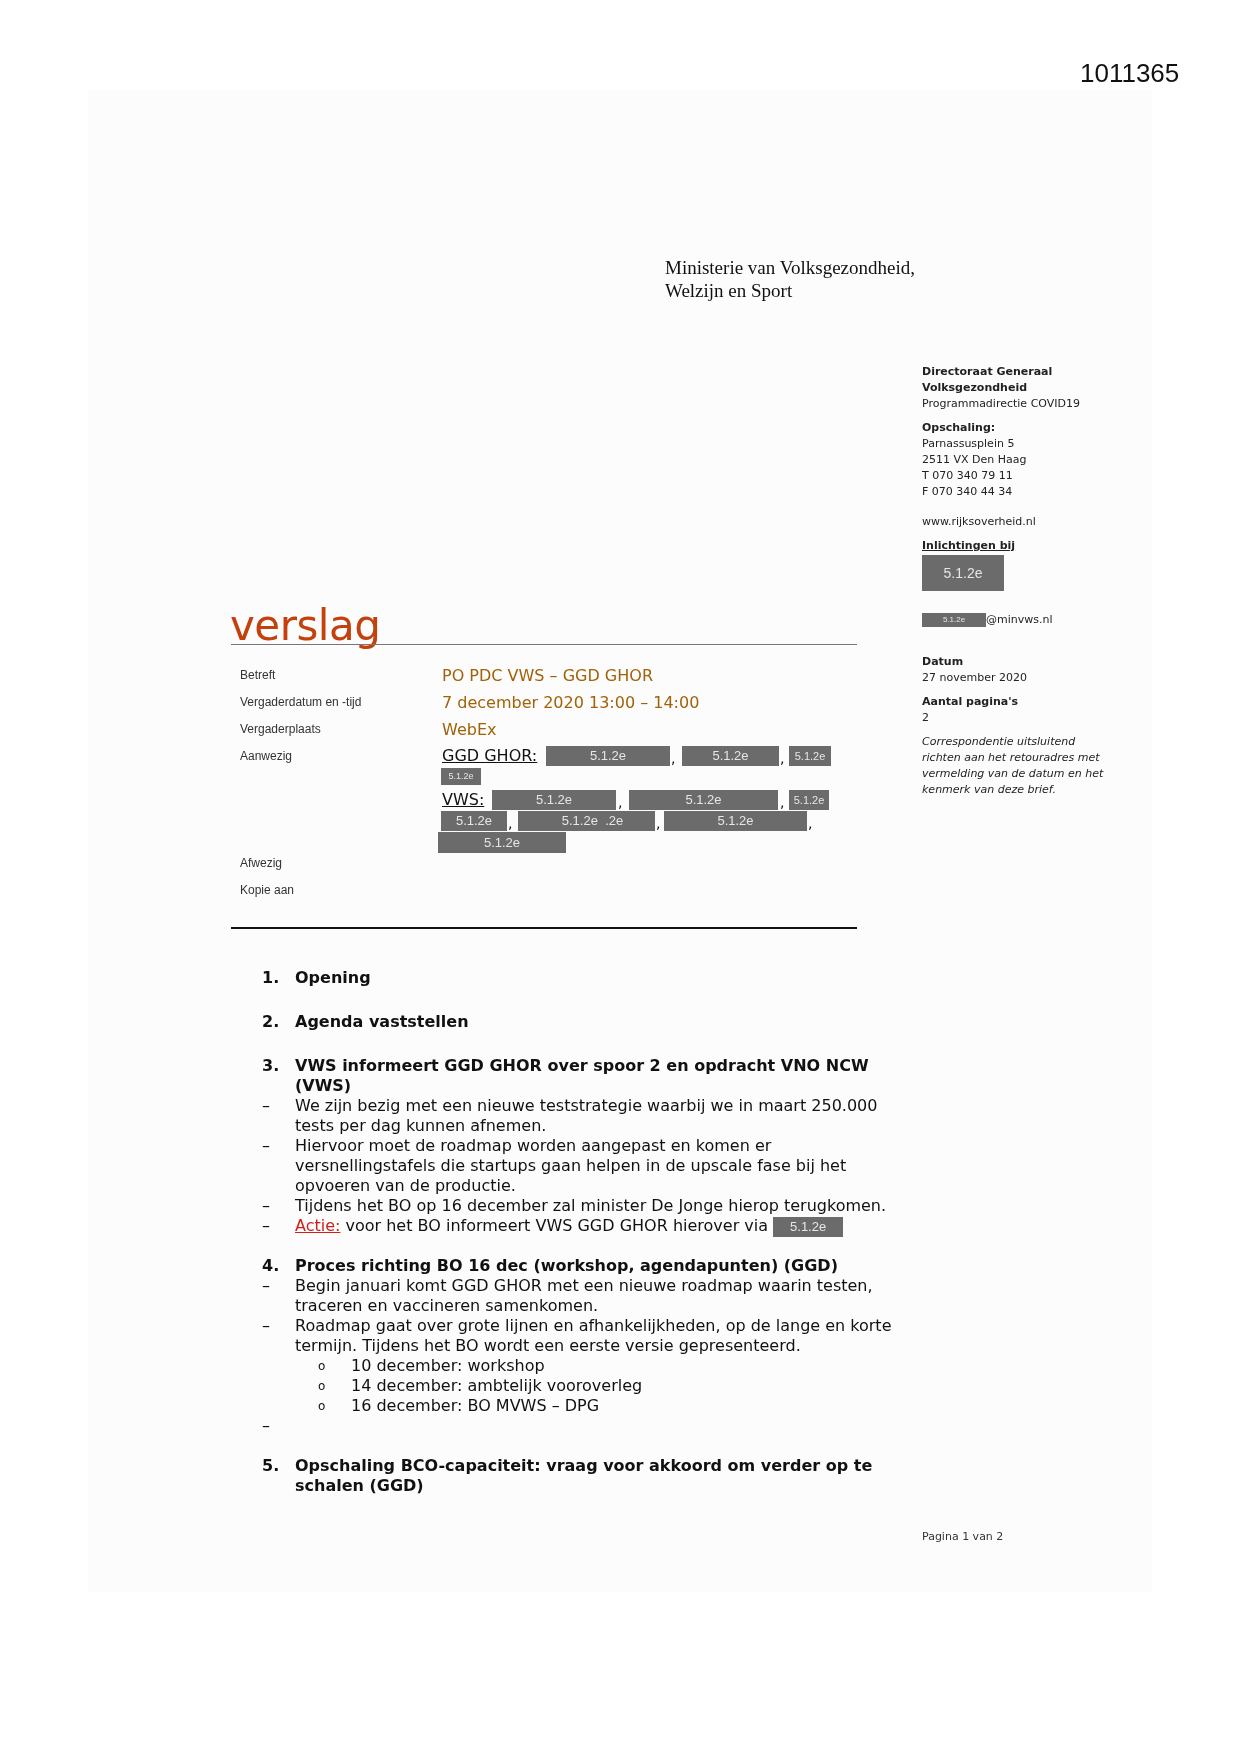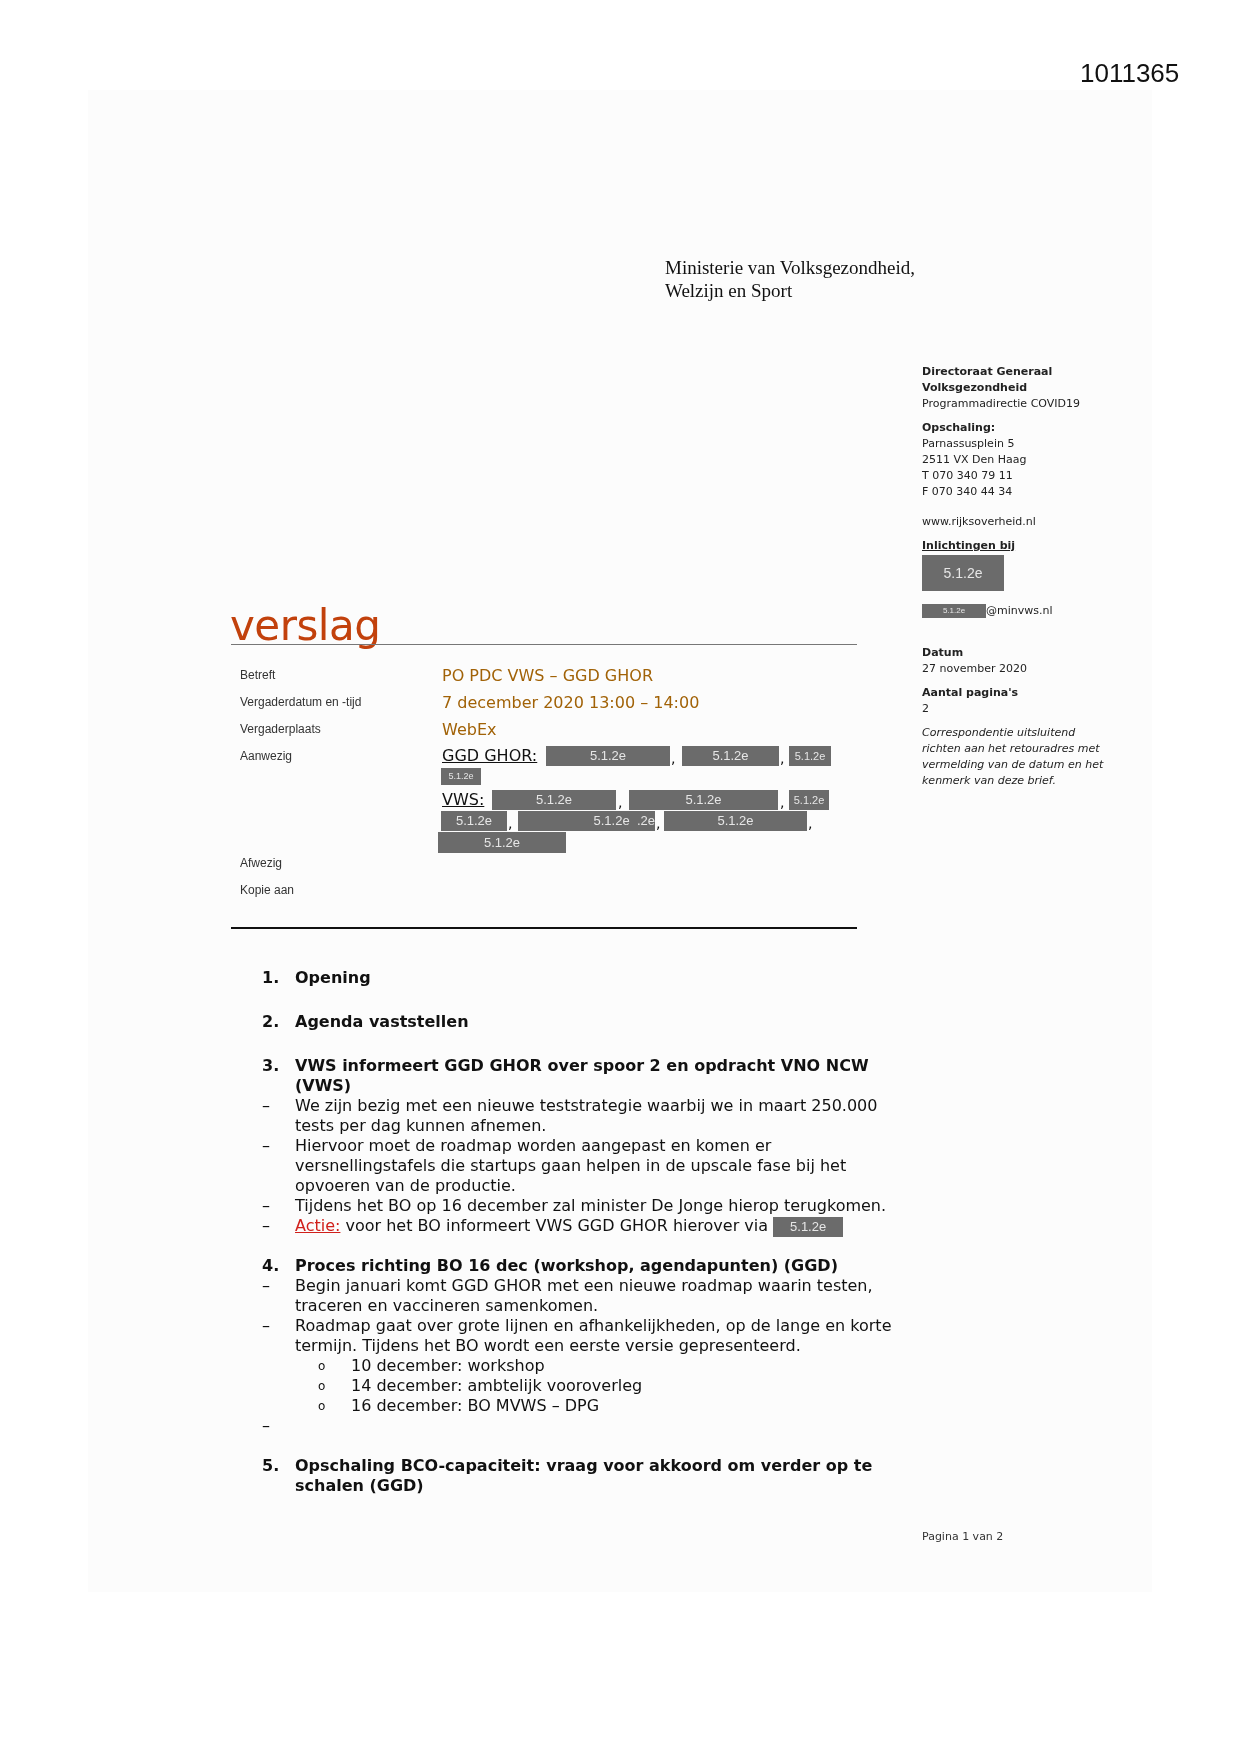--- a/index.html
+++ b/index.html
@@ -52,21 +52,21 @@
   <div class="b">Opschaling:</div>
   <div>Parnassusplein 5</div>
   <div>2511 VX  Den Haag</div>
   <div>T  070 340 79 11</div>
   <div>F  070 340 44 34</div>
   <div class="gap" style="height:14px"></div>
   <div>www.rijksoverheid.nl</div>
   <div class="gap"></div>
   <div class="b u">Inlichtingen bij</div>
   <div class="redact" style="width:82px;height:36px;line-height:36px;font-size:14px;margin-top:1px;">5.1.2e</div>
-  <div style="margin-top:12px;">
+  <div style="margin-top:21px;">
     <span class="redact" style="width:64px;height:14px;line-height:14px;font-size:8px;">5.1.2e</span><span>@minvws.nl</span>
   </div>
   <div class="gap" style="height:26px"></div>
   <div class="b">Datum</div>
   <div>27 november 2020</div>
   <div class="gap"></div>
   <div class="b">Aantal pagina's</div>
   <div>2</div>
   <div class="gap"></div>
   <div class="italic" style="width:185px;">Correspondentie uitsluitend richten aan het retouradres met vermelding van de datum en het kenmerk van deze brief.</div>
@@ -96,21 +96,21 @@
 <div class="abs" style="left:442px;top:790px;font-size:16px;">
   <span class="u">VWS:</span>
 </div>
 <div class="abs redact" style="left:492px;top:790px;width:124px;height:20px;line-height:20px;font-size:13px;">5.1.2e</div>
 <div class="abs" style="left:618px;top:794px;font-size:14px;">,</div>
 <div class="abs redact" style="left:629px;top:790px;width:149px;height:20px;line-height:20px;font-size:13px;">5.1.2e</div>
 <div class="abs" style="left:780px;top:794px;font-size:14px;">,</div>
 <div class="abs redact" style="left:789px;top:790px;width:40px;height:20px;line-height:20px;font-size:11px;">5.1.2e</div>
 <div class="abs redact" style="left:441px;top:811px;width:66px;height:20px;line-height:20px;font-size:13px;">5.1.2e</div>
 <div class="abs" style="left:508px;top:815px;font-size:14px;">,</div>
-<div class="abs redact" style="left:518px;top:811px;width:137px;height:20px;line-height:20px;font-size:13px;text-align:right;padding-left:12px;box-sizing:border-box;"><span>5.1.2e</span>&nbsp;&nbsp;<span>.2e</span></div>
+<div class="abs redact" style="left:518px;top:811px;width:137px;height:20px;line-height:20px;font-size:13px;text-align:center;padding-left:12px;box-sizing:border-box;"><span>5.1.2e</span>&nbsp;&nbsp;<span>.2e</span></div>
 <div class="abs" style="left:656px;top:815px;font-size:14px;">,</div>
 <div class="abs redact" style="left:664px;top:811px;width:143px;height:20px;line-height:20px;font-size:13px;">5.1.2e</div>
 <div class="abs" style="left:808px;top:815px;font-size:14px;">,</div>
 <div class="abs redact" style="left:438px;top:832px;width:128px;height:21px;line-height:21px;font-size:13px;">5.1.2e</div>
 
 <div class="meta-label" style="top:856px">Afwezig</div>
 <div class="meta-label" style="top:883px">Kopie aan</div>
 <div class="rule bottom" style="top:927px"></div>
 
 <div class="agenda" style="top:968px">

